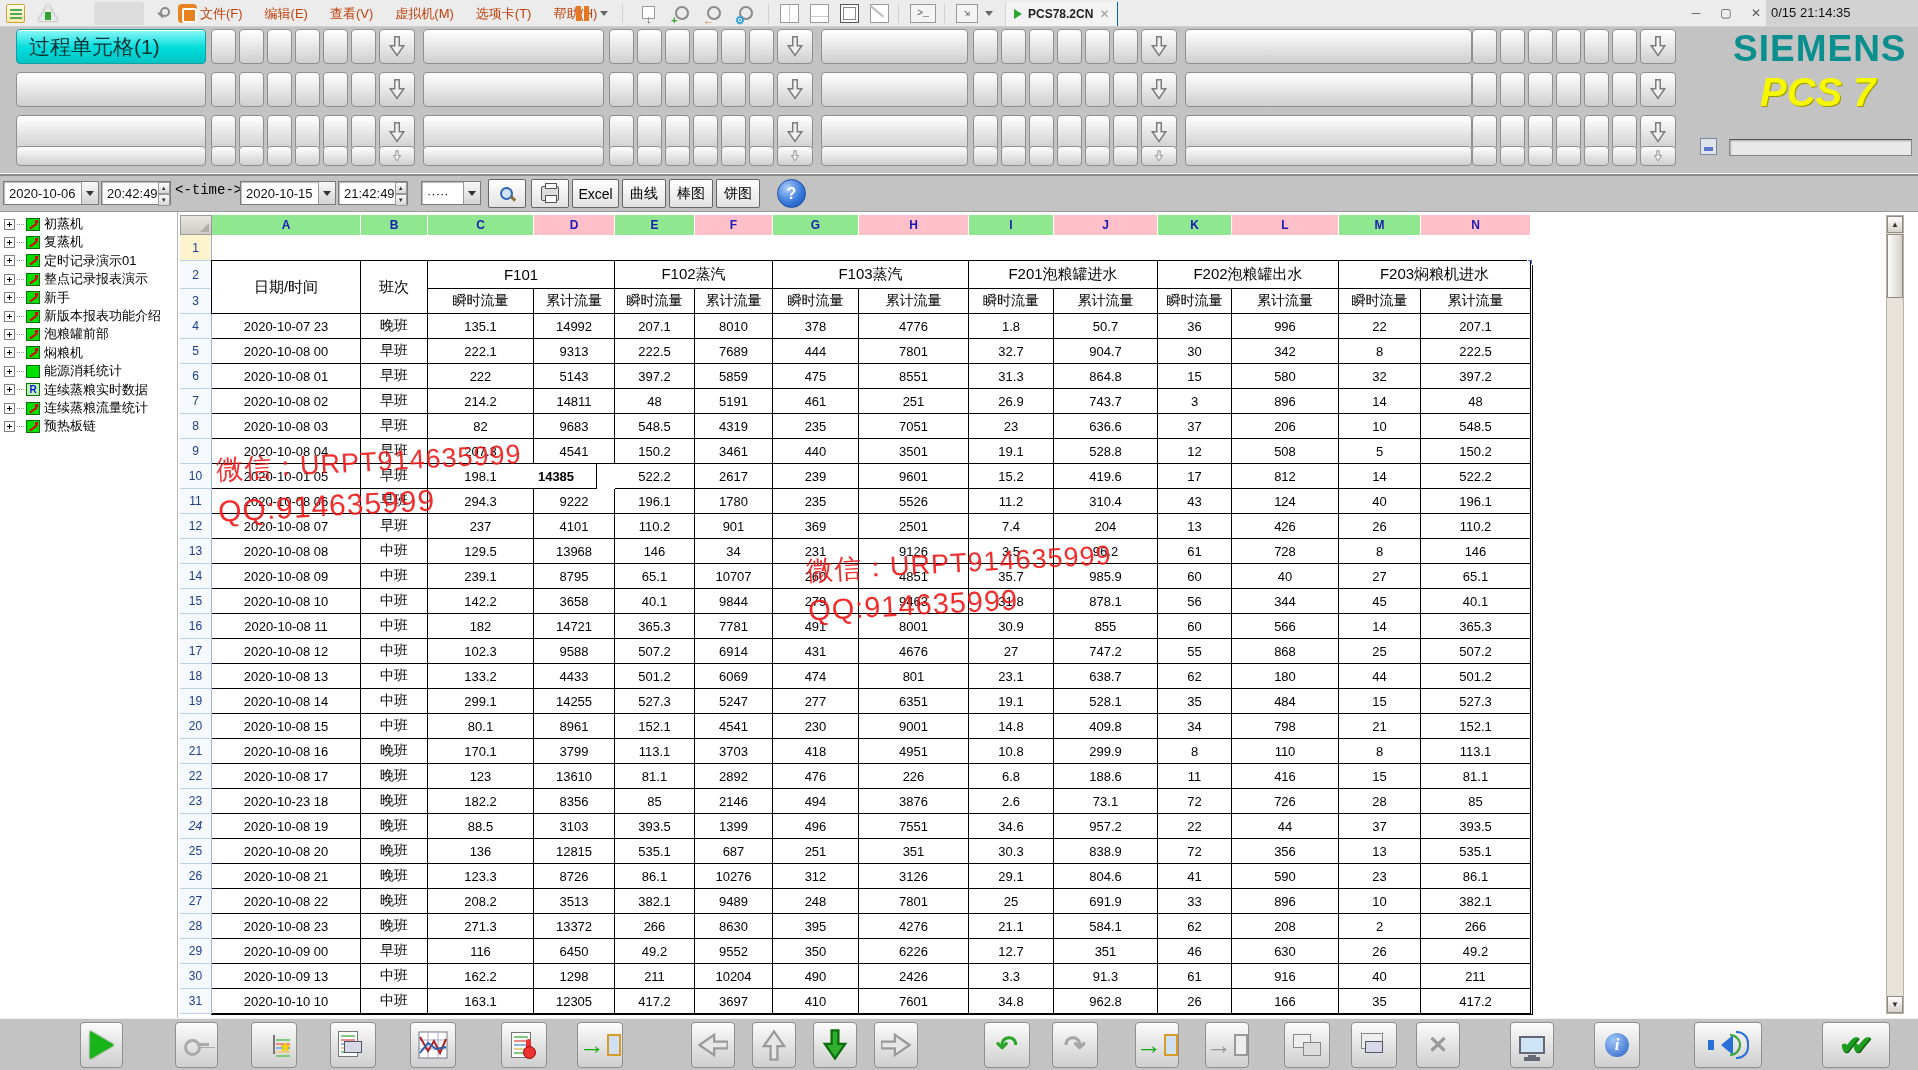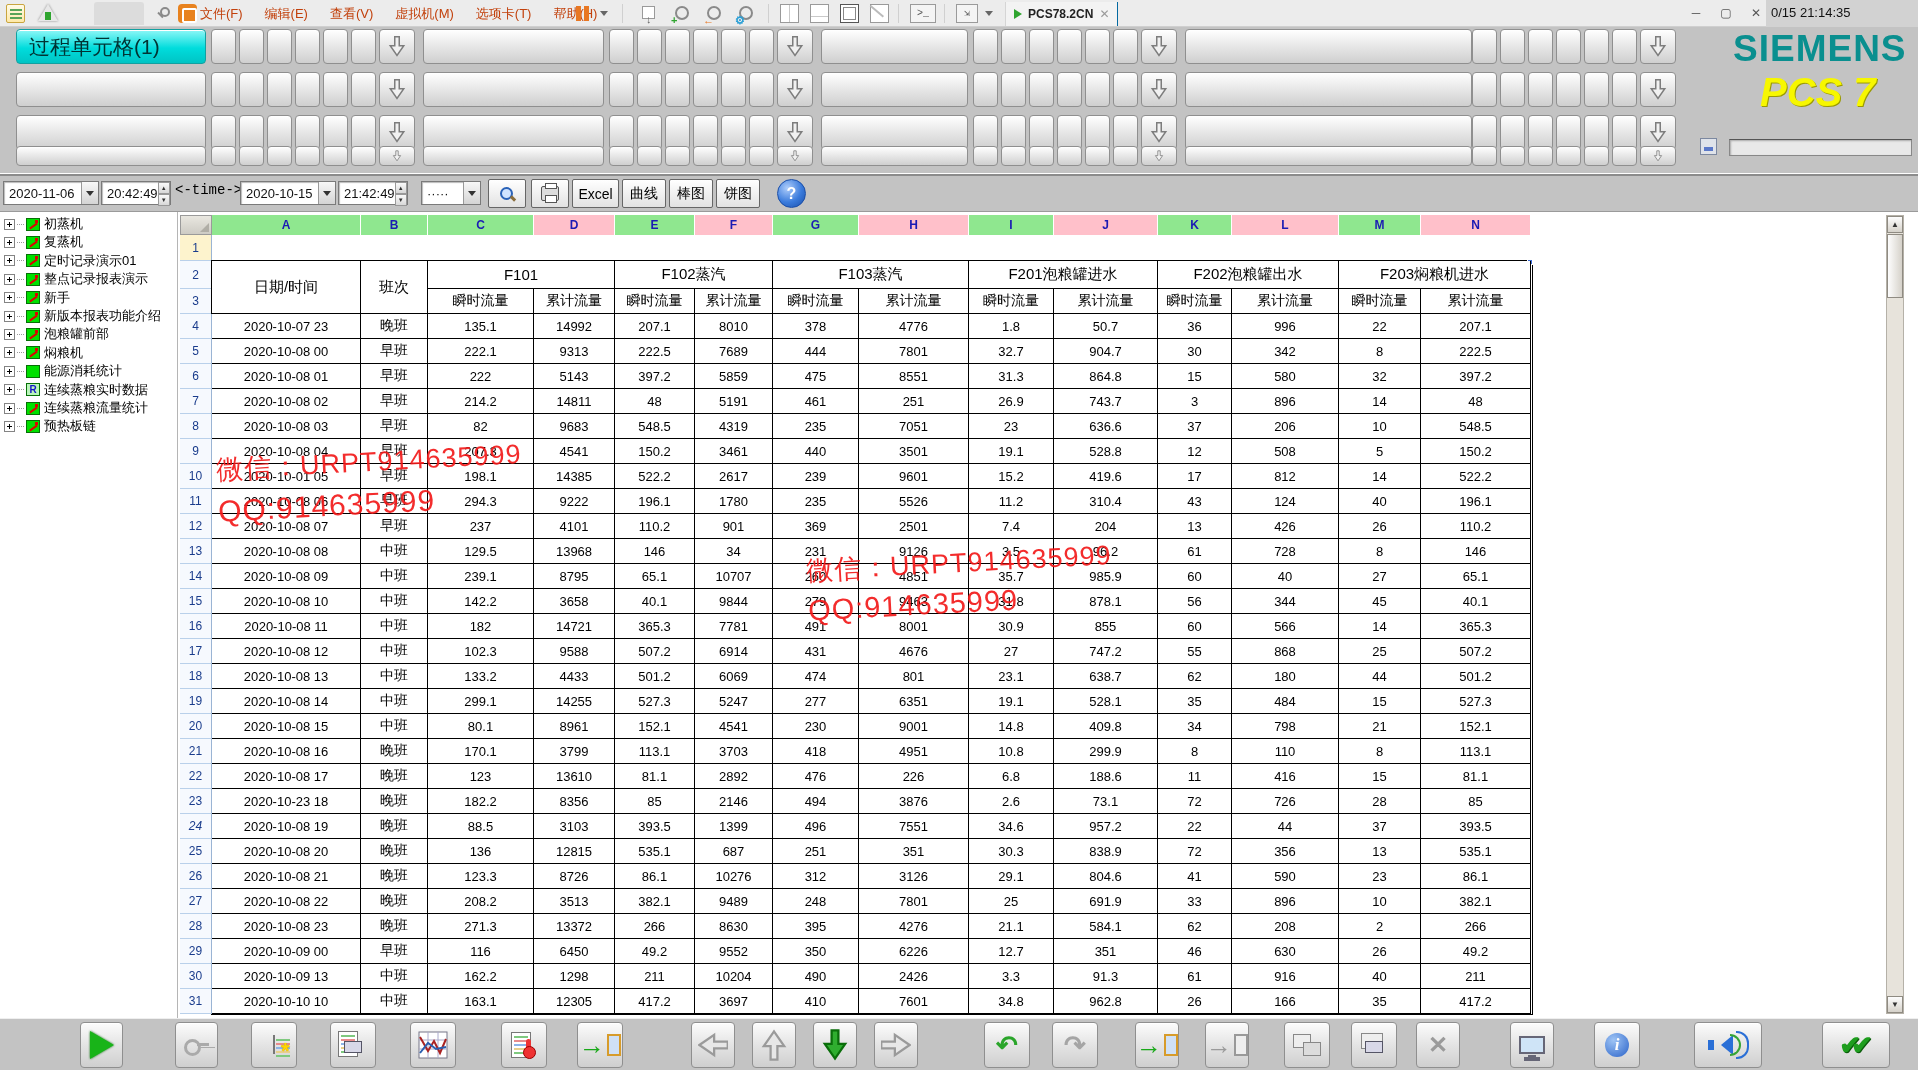--- a/index.html
+++ b/index.html
@@ -422,21 +422,21 @@
       </div>
     </div>
   <div id="brand1">SIEMENS</div>
   <div id="brand2">PCS 7</div>
   <div id="logo-mini"></div>
   <div id="logo-field"></div>
   <div id="hdr-sep"></div>
 
   <div id="qbar">
     <div class="fld" style="left:3px;width:96px;">
-        <span>2020-11-06</span>
+        <span>2020-10-06</span>
         <span class="dd"></span>
       </div>
     <div class="fld" style="left:101px;width:70px;">
         <span>20:42:49</span>
         <span class="spin">
           <i>▲</i>
           <i>▼</i>
         </span>
       </div>
     <div id="time-lbl">&lt;-time-&gt;</div>
@@ -790,21 +790,21 @@
     <div class="dc" style="position: absolute; left: 969px; top: 439px; width: 85px; height: 25px;">19.1</div>
     <div class="dc" style="position: absolute; left: 1054px; top: 439px; width: 104px; height: 25px;">528.8</div>
     <div class="dc" style="position: absolute; left: 1158px; top: 439px; width: 74px; height: 25px;">12</div>
     <div class="dc" style="position: absolute; left: 1232px; top: 439px; width: 107px; height: 25px;">508</div>
     <div class="dc" style="position: absolute; left: 1339px; top: 439px; width: 82px; height: 25px;">5</div>
     <div class="dc" style="position: absolute; left: 1421px; top: 439px; width: 110px; height: 25px;">150.2</div>
     <div class="rownum" style="position: absolute; left: 180px; top: 464px; width: 32px; height: 25px;">10</div>
     <div class="dc" style="position: absolute; left: 212px; top: 464px; width: 149px; height: 25px;">2020-10-01 05</div>
     <div class="dc shift" style="position: absolute; left: 361px; top: 464px; width: 67px; height: 25px;">早班</div>
     <div class="dc" style="position: absolute; left: 428px; top: 464px; width: 106px; height: 25px;">198.1</div>
-    <div class="dc" style="position: absolute; left: 534px; top: 464px; width: 81px; height: 25px;">14385</div>
+    <div class="dc" style="position: absolute; left: 516px; top: 464px; width: 81px; height: 25px; font-weight: bold;">14385</div>
     <div class="dc" style="position: absolute; left: 615px; top: 464px; width: 80px; height: 25px;">522.2</div>
     <div class="dc" style="position: absolute; left: 695px; top: 464px; width: 78px; height: 25px;">2617</div>
     <div class="dc" style="position: absolute; left: 773px; top: 464px; width: 86px; height: 25px;">239</div>
     <div class="dc" style="position: absolute; left: 859px; top: 464px; width: 110px; height: 25px;">9601</div>
     <div class="dc" style="position: absolute; left: 969px; top: 464px; width: 85px; height: 25px;">15.2</div>
     <div class="dc" style="position: absolute; left: 1054px; top: 464px; width: 104px; height: 25px;">419.6</div>
     <div class="dc" style="position: absolute; left: 1158px; top: 464px; width: 74px; height: 25px;">17</div>
     <div class="dc" style="position: absolute; left: 1232px; top: 464px; width: 107px; height: 25px;">812</div>
     <div class="dc" style="position: absolute; left: 1339px; top: 464px; width: 82px; height: 25px;">14</div>
     <div class="dc" style="position: absolute; left: 1421px; top: 464px; width: 110px; height: 25px;">522.2</div>

